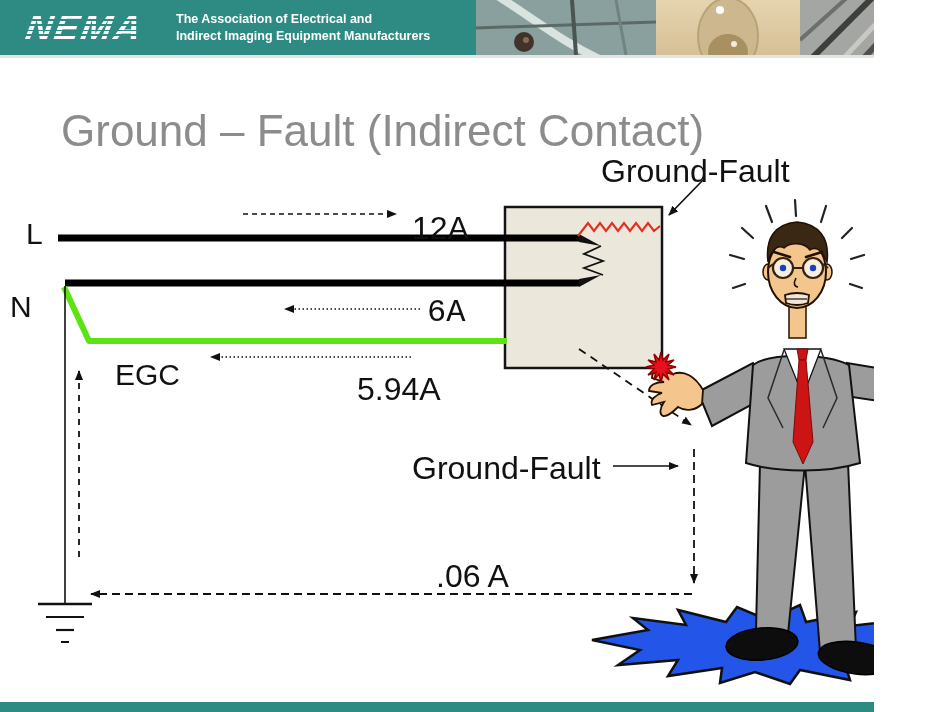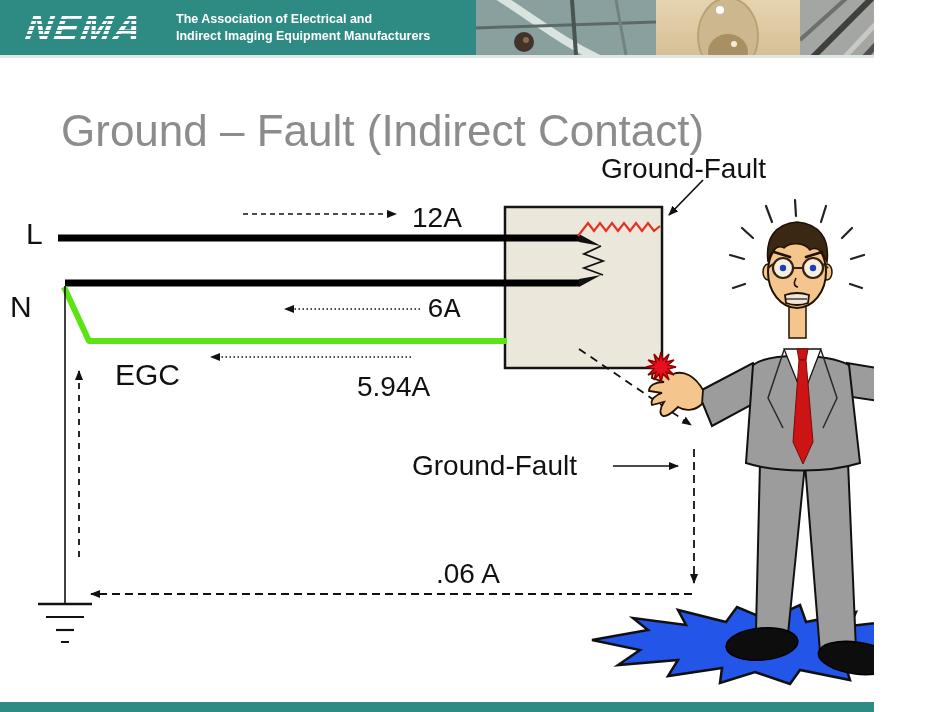--- a/index.html
+++ b/index.html
@@ -18,21 +18,21 @@
   .ph1{width:180px;height:55px;background:#8aa09f;position:relative;overflow:hidden;}
   .ph2{width:144px;height:55px;background:linear-gradient(#e6d4b0,#d6c096);position:relative;overflow:hidden;}
   .ph3{width:108px;height:55px;background:#a3a6a2;position:relative;overflow:hidden;}
   .ph4{width:42px;height:55px;background:repeating-linear-gradient(-45deg,var(--header-teal) 0 6px,#256f6a 6px 12px);}
   
   .title{position:absolute;left:61px;top:106px;font-size:44px;color:var(--title-gray);
          letter-spacing:0px;white-space:nowrap;}
   
   .lab{position:absolute;color:#111;white-space:nowrap;}
   .big{font-size:30px;}
-  .med{font-size:28px;}
+  .med{font-size:32px;}
   .svg-layer{position:absolute;left:0;top:0;}
   
   .bbar{position:absolute;left:0;bottom:0;width:950px;height:10px;background:var(--header-teal);}
 </style>
 </head>
 <body>
 
 <div class="slide">
 
   <div class="hdr">
@@ -176,21 +176,21 @@
       <path d="M703,390 C695,376 684,370 673,374 C661,368 651,371 652,378 L664,382 C656,382 649,385 649,391 L662,393 C655,395 650,400 652,405 L664,402 C660,408 659,414 663,416 C668,417 674,411 678,407 C686,412 696,410 702,404 Z" fill="#f4c68e" stroke="#221100" stroke-width="1.8"></path>
       <path d="M901,374 C908,360 918,353 928,356 C938,349 948,352 947,359 L935,364 C943,365 949,369 948,375 L934,376 C941,380 946,385 943,390 L930,386 C934,393 934,400 929,401 C923,402 916,395 912,391 C907,394 901,391 899,385 Z" fill="#f4c68e" stroke="#221100" stroke-width="1.8"></path>
     </g>
 
     <polygon points="676,367 668,365 674,360 666,362 669,354 663,360 661,352 659,360 654,354 656,362 648,360 654,365 646,367 654,369 648,375 656,372 654,380 659,374 661,382 663,374 669,380 666,372 674,375 668,369" fill="#e8101e" stroke="#8f0000" stroke-width="1.5"></polygon>
   </svg>
 
   <div class="lab big" style="left:26px;top:217px;">L</div>
   <div class="lab big" style="left:10px;top:290px;">N</div>
   <div class="lab big" style="left:115px;top:358px;">EGC</div>
-  <div class="lab med" style="left:412px;top:202px;">12A</div>
+  <div class="lab med" style="left:412px;top:210px;">12A</div>
   <div class="lab med" style="left:427px;top:294px;font-family:Liberation Mono, monospace;">6A</div>
   <div class="lab med" style="left:357px;top:343px;margin-top:28px;">5.94A</div>
   <div class="lab med" style="left:601px;top:153px;">Ground-Fault</div>
   <div class="lab med" style="left:412px;top:450px;">Ground-Fault</div>
   <div class="lab med" style="left:436px;top:558px;">.06 A</div>
 
   <div class="bbar"></div>
 </div>
 
 </body></html>

